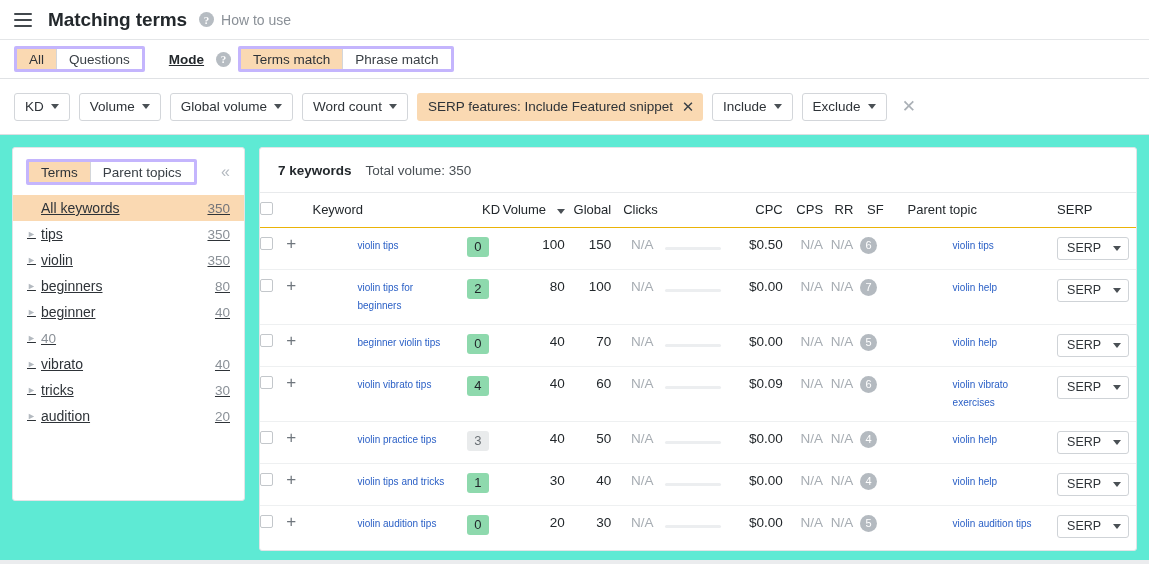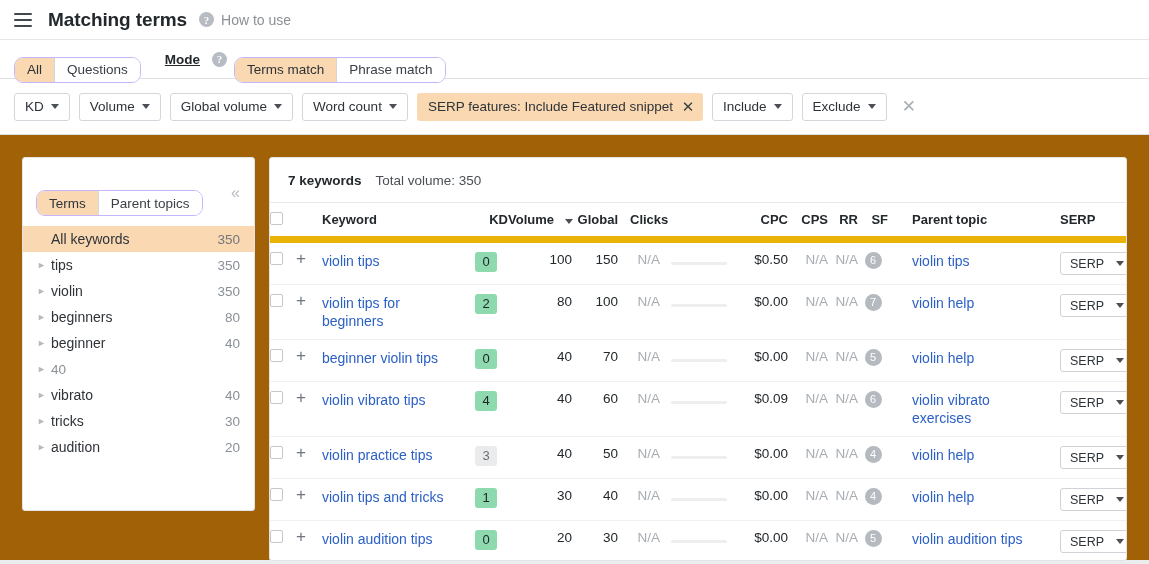--- a/index.html
+++ b/index.html
@@ -54,26 +54,25 @@
   .modebar {
     height: 39px;
     background: #ffffff;
     display: flex;
     align-items: center;
     padding: 0 14px;
     border-bottom: 1px solid #e0e2e5;
   }
   .seg {
     display: flex;
-    border: 1px solid #c4b5fd;
-    border-radius: 9px;
+    border: 3px solid #c4b5fd;
+    border-radius: 2px;
     overflow: hidden;
     height: 26px;
     background: #fff;
-    margin-top: 21px;
   }
   .seg > div {
     display: flex; align-items: center;
     padding: 0 12px;
     font-size: 13.5px;
     color: #3a4046;
     cursor: pointer;
     background: #fff;
     border-right: 1px solid #d3d6da;
   }
@@ -138,23 +137,23 @@
     margin-left: 6px;
     font-size: 17px;
     color: #aab0b6;
     cursor: pointer;
     line-height: 1;
   }
 
   
   .workspace {
     display: flex;
-    padding: 22px;
+    padding: 12px;
     gap: 14px;
-    background: #a16207;
+    background: #5eead4;
     height: 425px;
   }
 
   
   .sidebar {
     width: 233px;
     background: #fff;
     border: 1px solid #e2e4e7;
     border-radius: 3px;
     height: 354px;
@@ -173,20 +172,21 @@
     padding-right: 6px;
     letter-spacing: -2px;
   }
   .krow {
     display: flex; align-items: center;
     height: 26px;
     font-size: 14px;
     padding: 0 14px 0 14px;
     color: #2e3338;
     cursor: pointer;
+    text-decoration: underline;
   }
   .krow.sel { background: #fad9b2; }
   .krow .arr {
     color: #b4bac0;
     font-size: 9px;
     width: 14px;
     flex: 0 0 14px;
   }
   .krow .kname { flex: 1 1 auto; }
   .krow .kcount { color: #8a9097; font-size: 13.5px; }
@@ -206,24 +206,24 @@
     display: flex; align-items: center;
     padding: 0 18px;
     border-bottom: 1px solid #e8eaec;
   }
   .kw-count { font-weight: bold; font-size: 13.5px; color: #23282c; }
   .tot-vol { margin-left: 14px; font-size: 13.5px; color: #4a5055; }
 
   table { border-collapse: collapse; width: 100%; table-layout: fixed; }
   thead th {
     font-size: 13px;
-    font-weight: bold;
+    font-weight: normal;
     color: #23282c;
     padding: 9px 0;
-    border-bottom: 7px solid #eab308;
+    border-bottom: 1px solid #eab308;
     text-align: right;
     white-space: nowrap;
     height: 34px;
   }
   thead th.l { text-align: left; }
   tbody td {
     border-bottom: 1px solid #eef0f1;
     font-size: 13.5px;
     padding: 9px 0;
     text-align: right;
@@ -247,24 +247,25 @@
     color: #6f767d;
     font-size: 17px;
     line-height: 13px;
     cursor: pointer;
     display: inline-block;
     font-weight: 300;
   }
   .kwlink {
     color: #2b60c6;
     text-decoration: none;
-    font-size: 14px;
+    font-size: 10px;
     line-height: 18px;
     display: inline-block;
     cursor: pointer;
+    margin-left: 45px;
   }
   .kd {
     display: inline-block;
     width: 22px; height: 20px;
     line-height: 20px;
     text-align: center;
     border-radius: 3px;
     font-size: 13px;
     color: #1f2429;
   }

